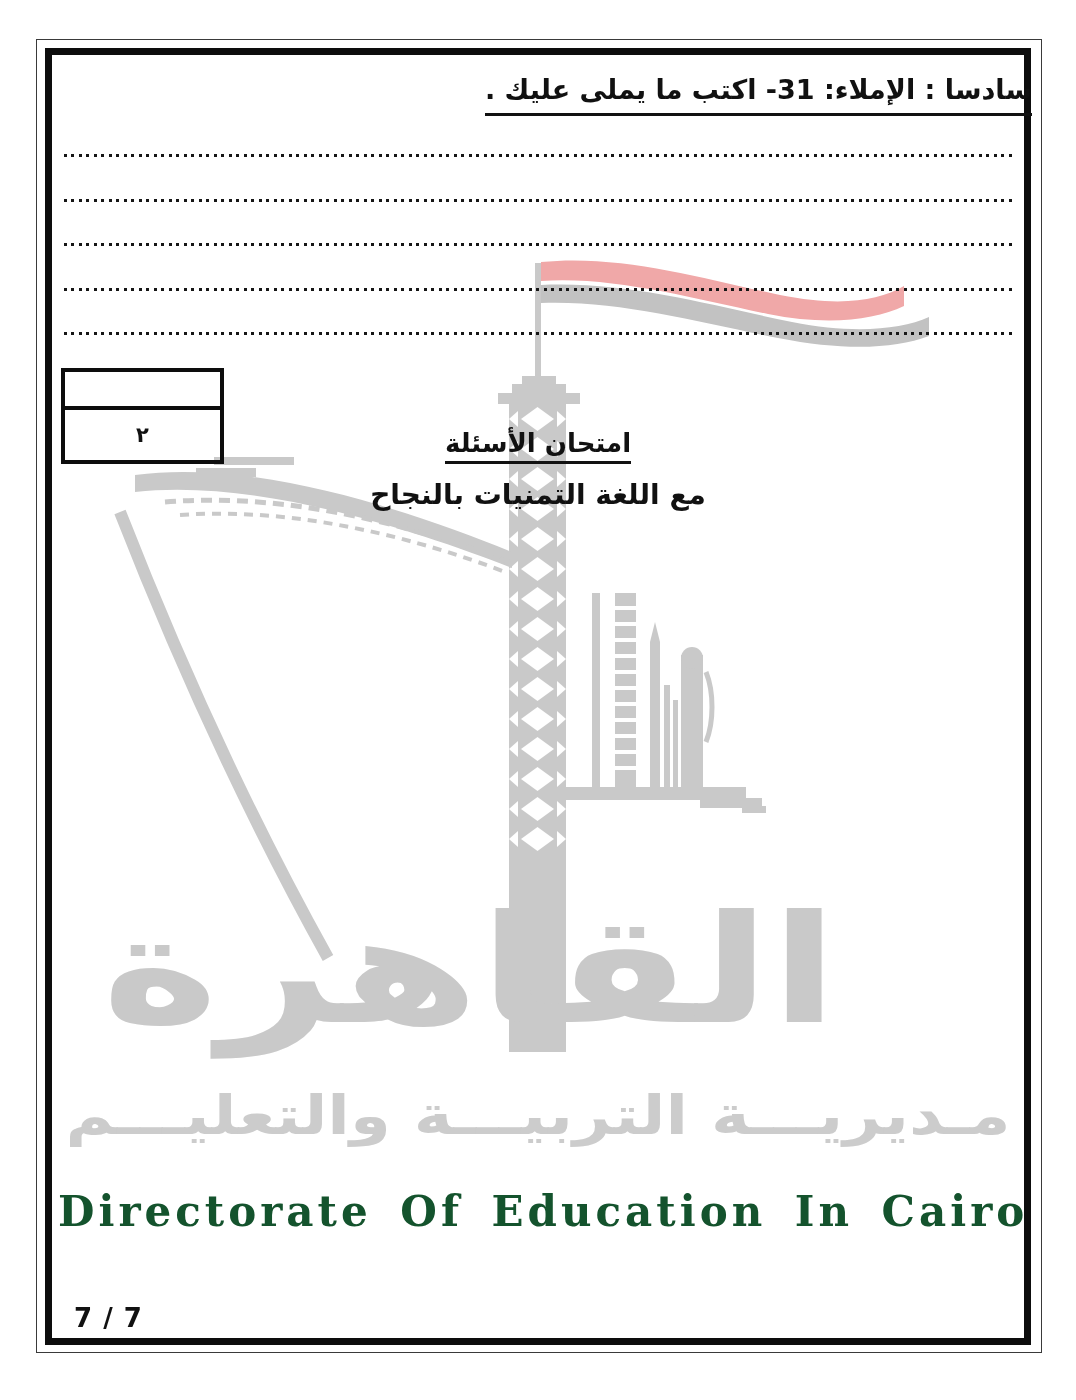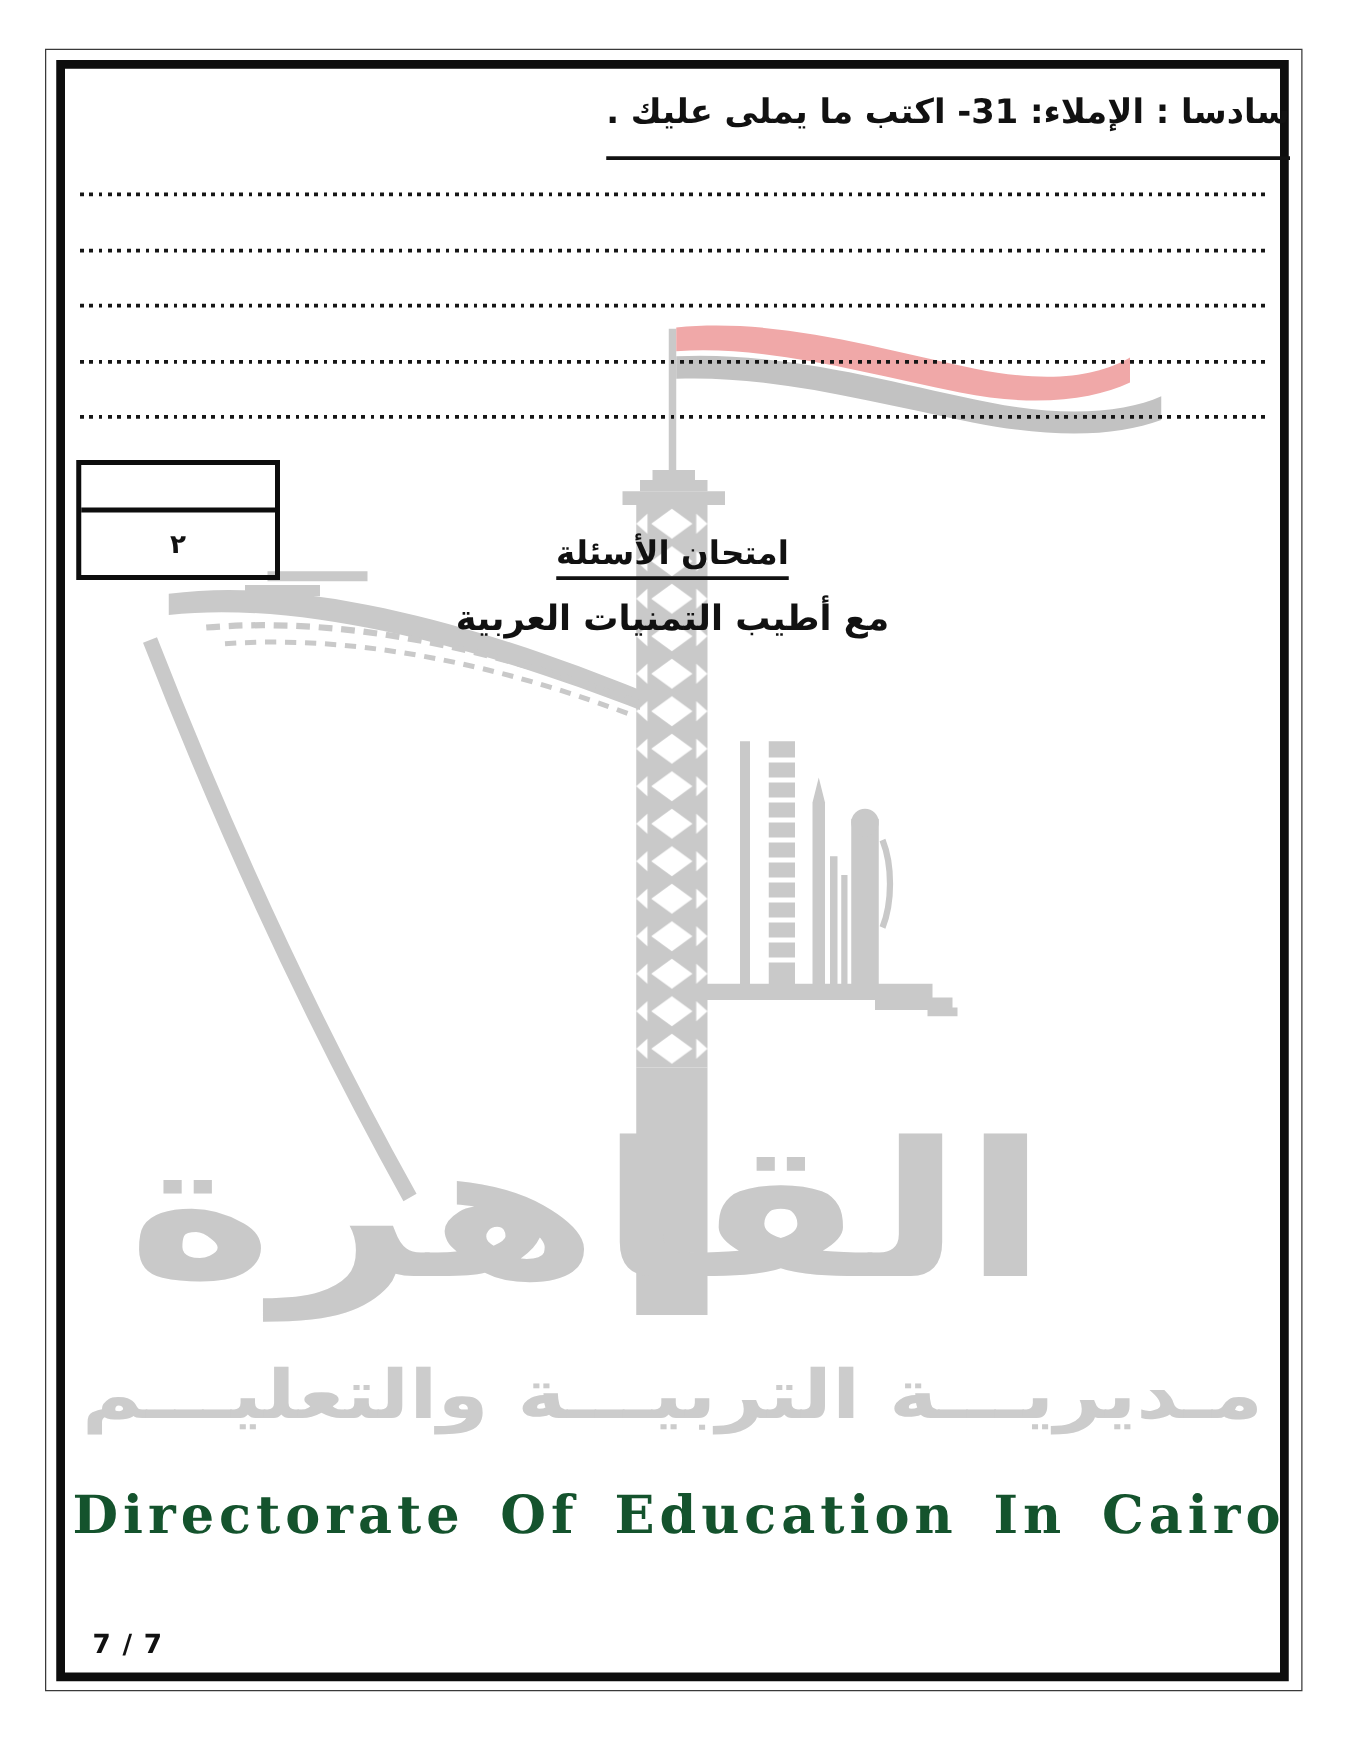--- a/index.html
+++ b/index.html
@@ -41,21 +41,21 @@
     font-family:"DejaVu Serif",serif;font-weight:bold;
     font-size:42px;line-height:56px;color:#14532d;
     text-align:center;letter-spacing:4px;word-spacing:10px;white-space:nowrap;margin-top:36px;
   }
   
   .content{position:absolute;inset:0;z-index:2;}
   .header-line{
     position:absolute;top:72px;right:44px;
     direction:rtl;white-space:nowrap;
     font-weight:bold;font-size:27px;line-height:36px;
-    border-bottom:3px solid #111;padding-bottom:17px;
+    border-bottom:3px solid #111;padding-bottom:5px;
   }
   .dotted-line{
     position:absolute;left:64px;width:950px;height:3px;
     background-image:repeating-linear-gradient(90deg,#161616 0 3px,transparent 3px 7.5px);
   }
   .score-box{
     position:absolute;left:61px;top:368px;width:163px;height:96px;
     border:4px solid #0d0d0d;box-sizing:border-box;
     display:flex;flex-direction:column;background:transparent;
   }
@@ -72,21 +72,21 @@
   .closing-2{
     position:absolute;left:0;right:0;top:478px;text-align:center;direction:rtl;
     font-weight:bold;font-size:28px;
   }
   .footer-exam{
     position:absolute;top:1301px;right:56px;width:780px;
     direction:rtl;text-align:right;font-size:19.5px;white-space:nowrap;
   }
   .footer-page{
     position:absolute;top:1303px;left:74px;
-    font-weight:bold;font-size:21px;letter-spacing:1px;
+    font-weight:bold;font-size:26px;letter-spacing:1px;
   }
 </style>
 </head>
 <body>
 
 <div class="screen">
 
   <div class="watermark">
     <svg width="1076" height="1400" viewBox="0 0 1076 1400">
       <defs>
@@ -172,18 +172,18 @@
       </div>
 
     <div class="score-box">
       <div class="cell-top"></div>
       <div class="cell-bottom">٢</div>
     </div>
 
     <div class="closing-1">
       <span>امتحان الأسئلة</span>
     </div>
-    <div class="closing-2">مع أطيب التمنيات العربية</div>
+    <div class="closing-2">مع اللغة التمنيات بالنجاح</div>
 
     <div class="footer-page">7 / 7</div>
   </div>
 
 </div>
 
 </body></html>

